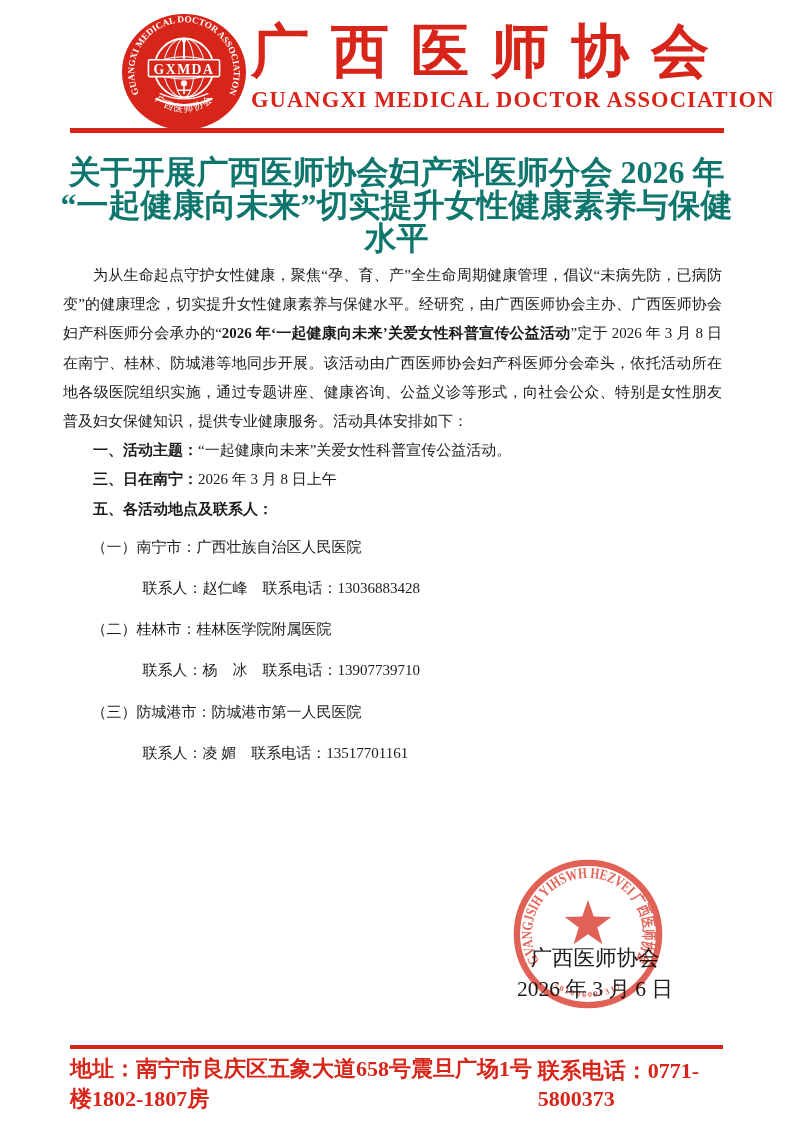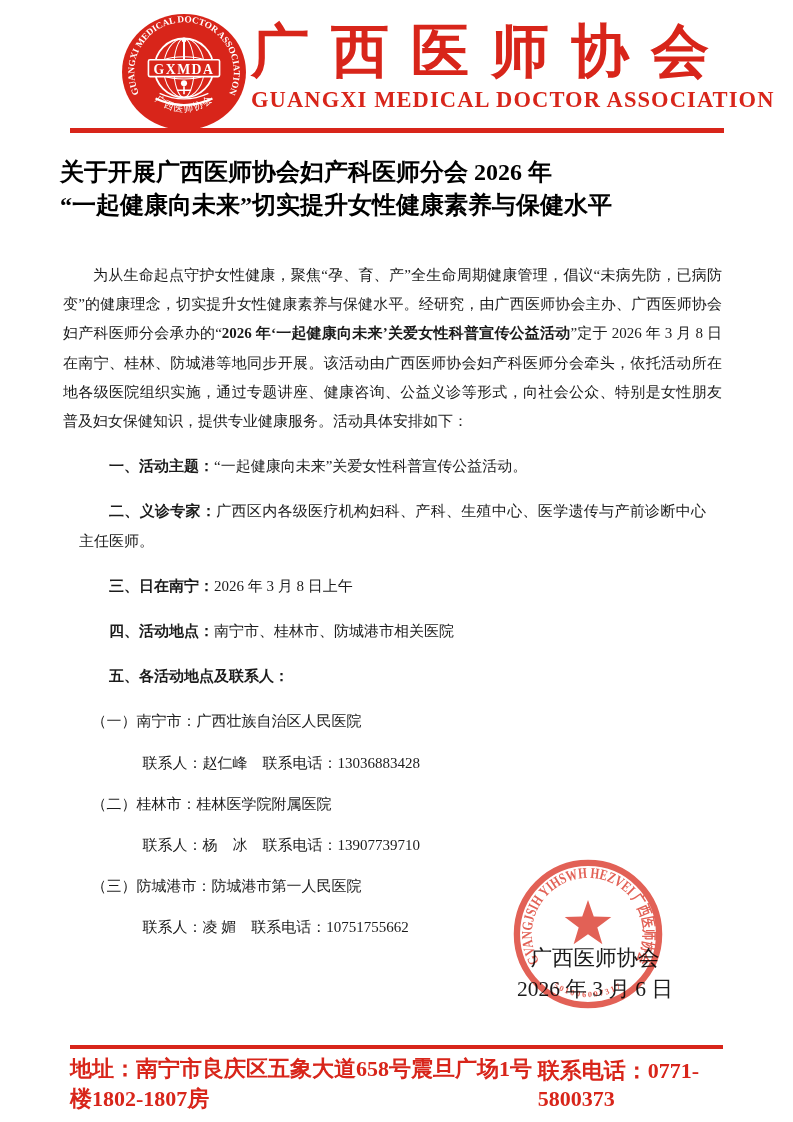--- a/index.html
+++ b/index.html
@@ -25,31 +25,31 @@
   }
   .org-en{
     font-size:22.5px;font-weight:bold;color:var(--red);
     letter-spacing:1.1px;white-space:nowrap;margin-top:3px;
   }
   .head-rule{position:absolute;left:70px;right:69px;top:128px;height:5px;background:var(--red);}
 
   
   .doc-title{
     position:absolute;top:156px;left:60px;right:60px;
-    text-align:left;font-weight:bold;font-size:24px;line-height:33px;color:#000000;
+    text-align:center;font-weight:bold;font-size:32px;line-height:33px;color:#0f766e;
   }
 
   
   .content{
     position:absolute;top:261px;left:63px;right:71px;
     font-size:15px;line-height:29.2px;text-align:justify;
   }
   .para{text-indent:2em;margin:0;}
   .para b{font-weight:bold;}
-  .item{text-indent:2em;margin:16px;}
+  .item{text-indent:2em;margin:0;}
   .item .lbl{font-weight:bold;}
   .venue-line{padding-left:1.3em;margin:9px;}
   .contact-line{padding-left:4.5em;margin:12px;}
 
   
   .signature{
     position:absolute;left:455px;top:943px;width:280px;
     text-align:center;font-size:21.5px;line-height:31px;
   }
   .stamp{
@@ -104,31 +104,29 @@
 
   <div class="doc-title">
     <div>关于开展广西医师协会妇产科医师分会 2026 年</div>
     <div>“一起健康向未来”切实提升女性健康素养与保健水平</div>
   </div>
 
   <div class="content">
     <p class="para"><span>为从生命起点守护女性健康，聚焦“孕、育、产”全生命周期健康管理，倡议“未病先防，已病防变”的健康理念，切实提升女性健康素养与保健水平。经研究，由广西医师协会主办、广西医师协会妇产科医师分会承办的“</span><b>2026 年‘一起健康向未来’关爱女性科普宣传公益活动</b><span>”定于 2026 年 3 月 8 日在南宁、桂林、防城港等地同步开展。该活动由广西医师协会妇产科医师分会牵头，依托活动所在地各级医院组织实施，通过专题讲座、健康咨询、公益义诊等形式，向社会公众、特别是女性朋友普及妇女保健知识，提供专业健康服务。活动具体安排如下：</span></p>
 
     <p class="item"><span class="lbl">一、活动主题：</span><span>“一起健康向未来”关爱女性科普宣传公益活动。</span></p>
-    <p class="item"><span class="lbl">二、义诊专家：</span><span>广西区内各级医疗机构妇科、产科、生殖中心、医学遗传与产前诊断中心主任医师。</span></p>
     <p class="item"><span class="lbl">三、日在南宁：</span><span>2026 年 3 月 8 日上午</span></p>
-    <p class="item"><span class="lbl">四、活动地点：</span><span>南宁市、桂林市、防城港市相关医院</span></p>
     <p class="item"><span class="lbl">五、各活动地点及联系人：</span><span></span></p>
 
     <p class="venue-line">（一）南宁市：广西壮族自治区人民医院</p>
     <p class="contact-line">联系人：赵仁峰　联系电话：13036883428</p>
     <p class="venue-line">（二）桂林市：桂林医学院附属医院</p>
     <p class="contact-line">联系人：杨　冰　联系电话：13907739710</p>
     <p class="venue-line">（三）防城港市：防城港市第一人民医院</p>
-    <p class="contact-line">联系人：凌 媚　联系电话：10751755662</p>
+    <p class="contact-line">联系人：凌 媚　联系电话：13517701161</p>
   </div>
 
   <div class="signature">
     <div>广西医师协会</div>
     <div>2026 年 3 月 6 日</div>
   </div>
 
   <svg class="stamp" viewBox="0 0 200 200">
     <defs>
       <path id="sealTopArc" d="M 38.5,135.5 A 71,71 0 1 1 161.5,135.5" fill="none"></path>

